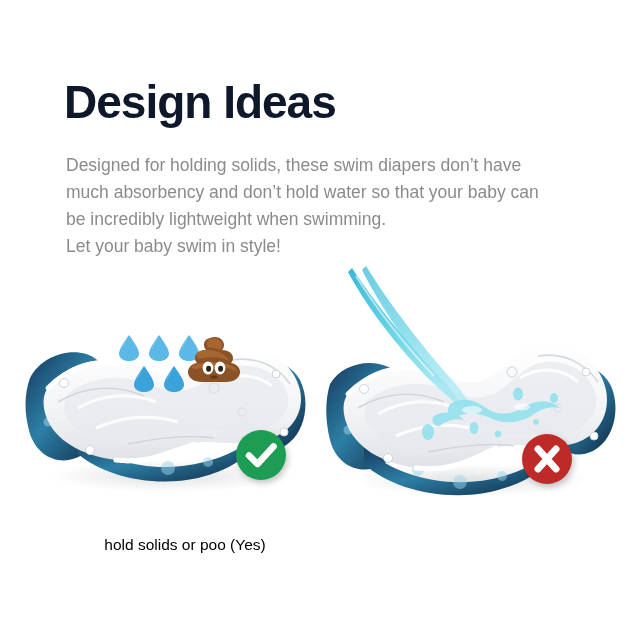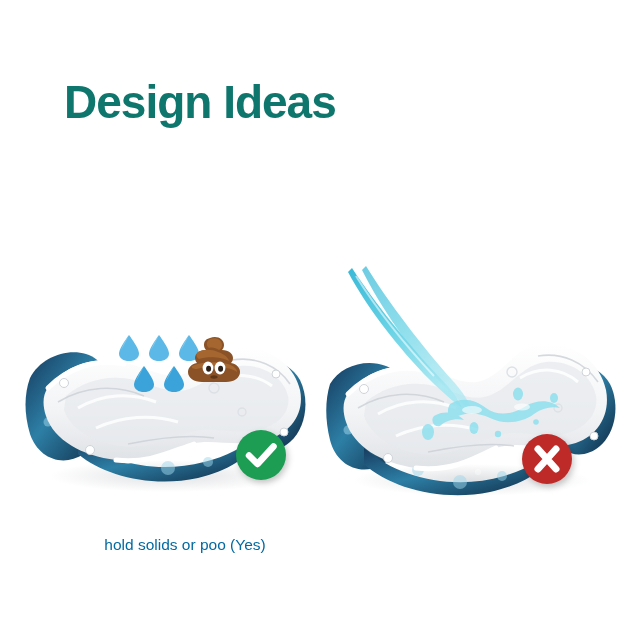--- a/index.html
+++ b/index.html
@@ -7,21 +7,21 @@
     width:640px;height:640px;overflow:hidden;background:#ffffff;
     font-family:"Liberation Sans", sans-serif;
     -webkit-font-smoothing:antialiased;
   }
   .page{position:relative;width:640px;height:640px;background:#fff;}
 
   
   .title{
     position:absolute;left:64px;top:76px;
     font-size:46px;line-height:52px;font-weight:bold;
-    letter-spacing:-1px;color:#0f766e;white-space:nowrap;
+    letter-spacing:-1px;color:#0f172a;white-space:nowrap;
   }
   .body-copy{
     position:absolute;left:66px;top:152px;width:524px;
     font-size:17.5px;line-height:27px;color:#8b8b8d;font-weight:normal;
   }
   .body-copy p{margin:0;}
 
   
   .panel{position:absolute;top:262px;width:300px;height:250px;}
   .panel-left{left:18px;}
@@ -44,32 +44,38 @@
     position:absolute;width:50px;height:50px;border-radius:50%;
     filter:drop-shadow(2px 3px 3px rgba(0,0,0,.22));
   }
   .badge-yes{left:218px;top:168px;background:#1d9c53;}
   .badge-no{left:200px;top:172px;background:#bd2a27;}
   .badge svg{position:absolute;left:0;top:0;width:50px;height:50px;}
 
   
   .caption{
     position:absolute;top:536px;width:300px;text-align:center;
-    font-size:15.5px;color:#0369a1;
+    font-size:15.5px;color:#000000;
   }
   .caption-left{left:35px;}
   .caption-right{left:320px;}
 </style>
 </head>
 <body>
 
 <div class="page">
 
   <div class="title">Design Ideas</div>
 
+  <div class="body-copy">
+    <p>Designed for holding solids, these swim diapers don’t have</p>
+    <p>much absorbency and don’t hold water so that your baby can</p>
+    <p>be incredibly lightweight when swimming.</p>
+    <p>Let your baby swim in style!</p>
+  </div>
 
   <div class="panel panel-left">
     <div class="stage">
 
       <svg class="diaper-svg" viewBox="0 0 300 250">
         <defs>
           <linearGradient id="wgL" x1="0" y1="0" x2="0" y2="1">
             <stop offset="0" stop-color="#ffffff"></stop>
             <stop offset="0.55" stop-color="#f3f4f6"></stop>
             <stop offset="1" stop-color="#dfe2e6"></stop>

